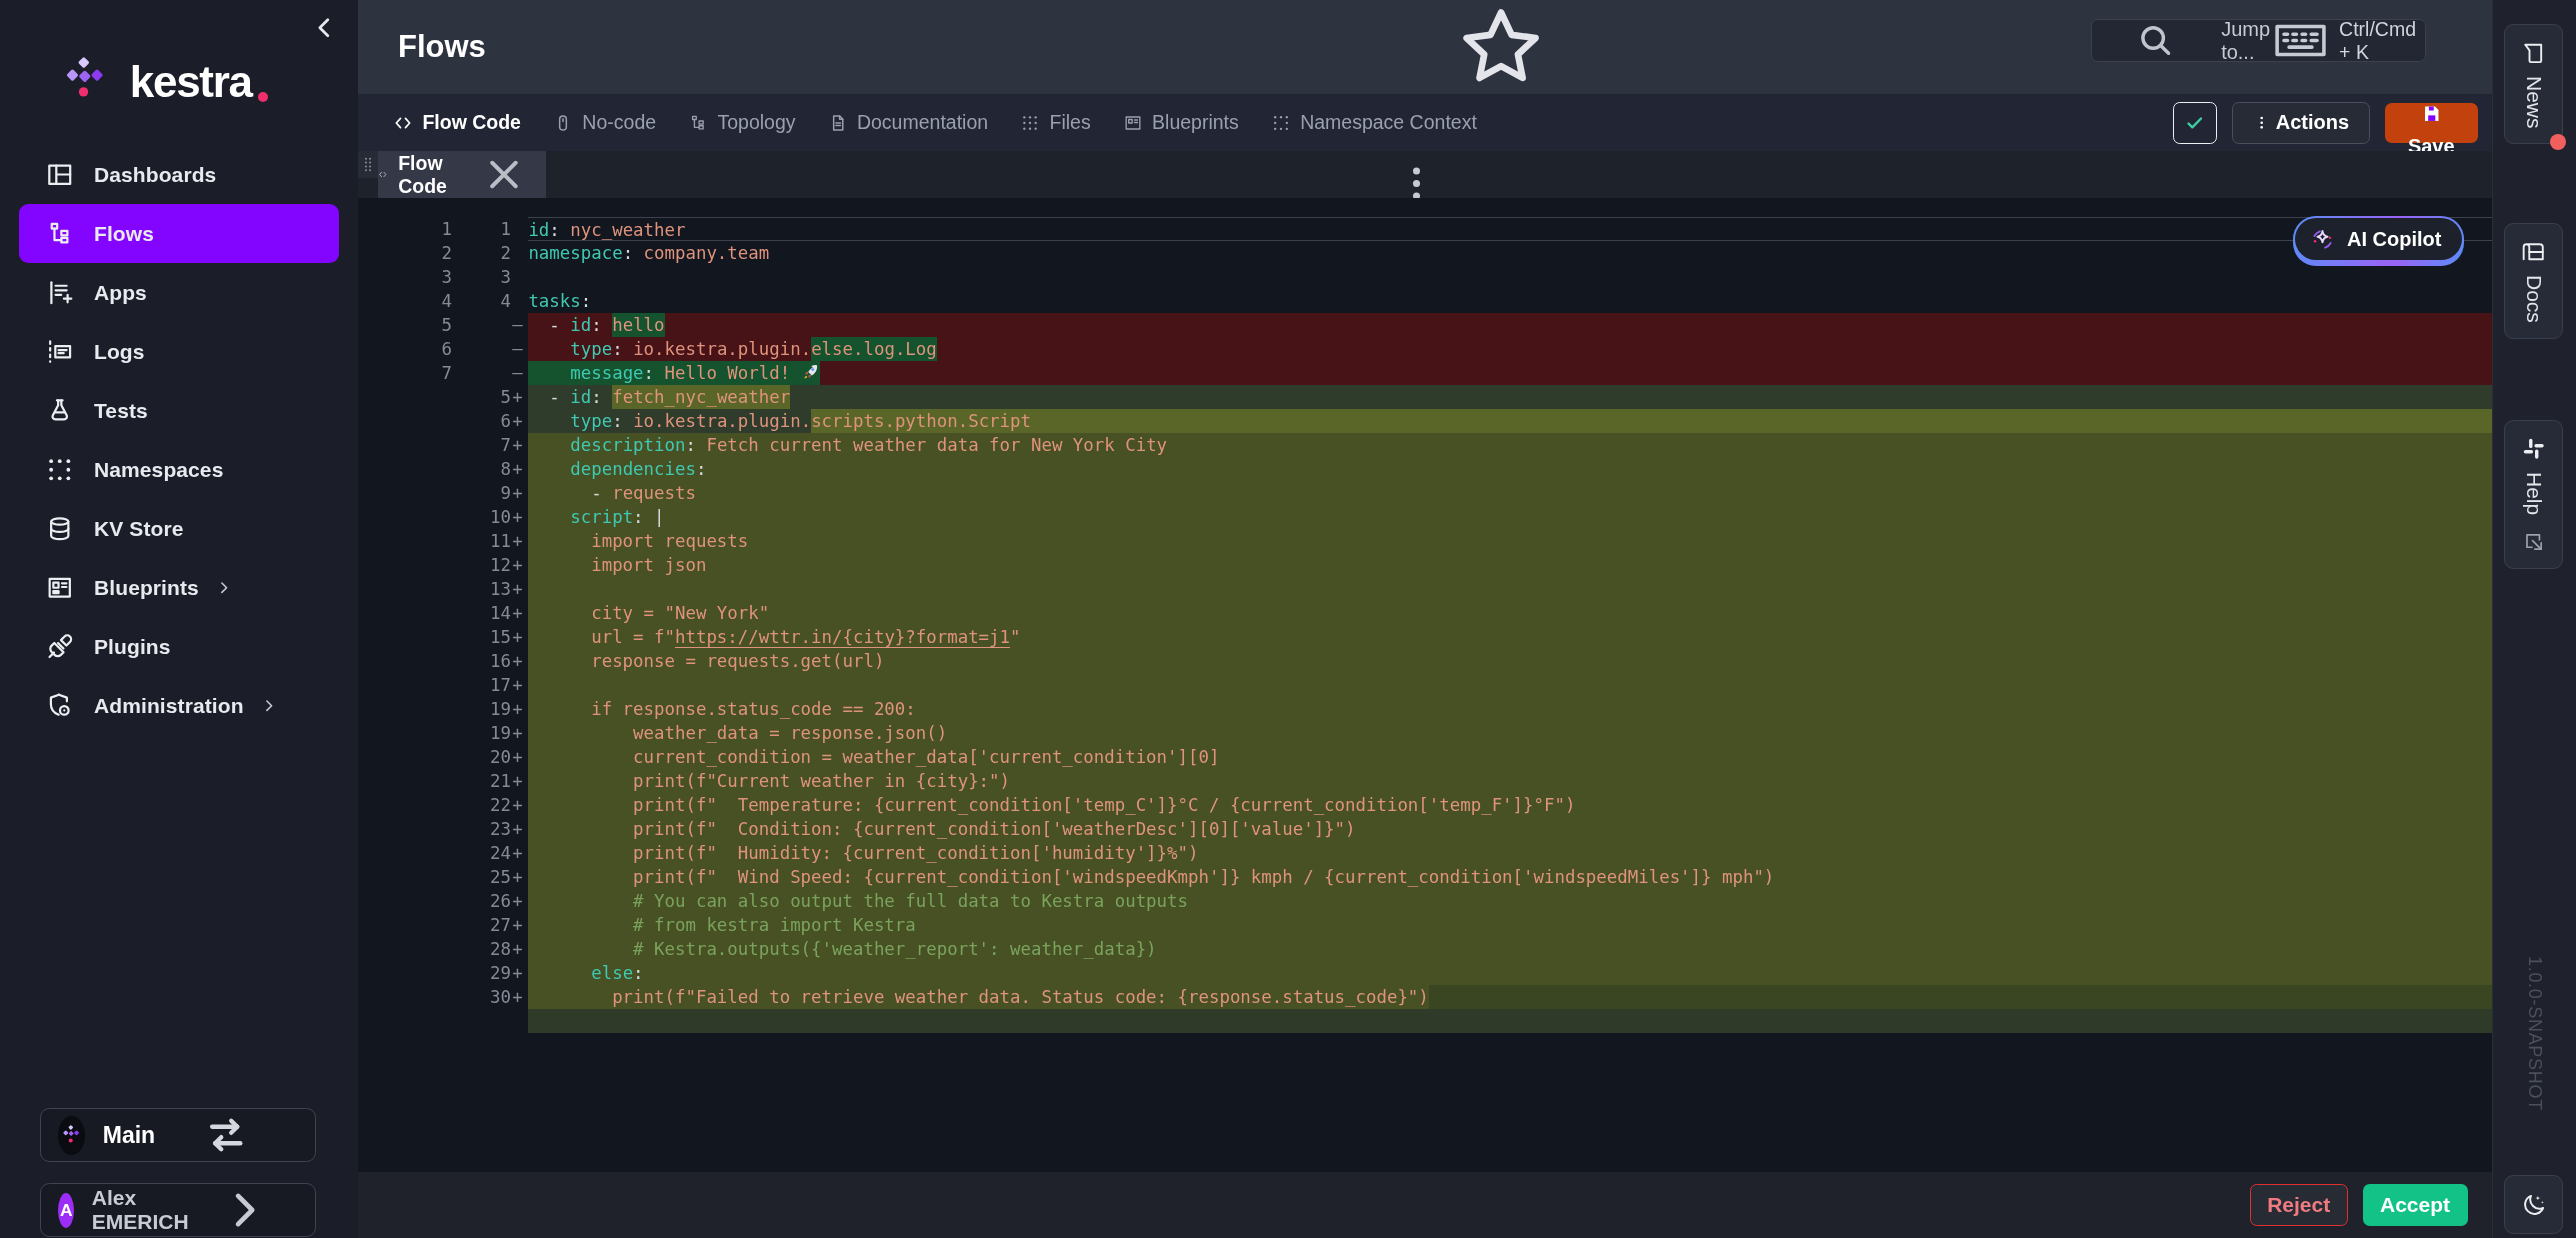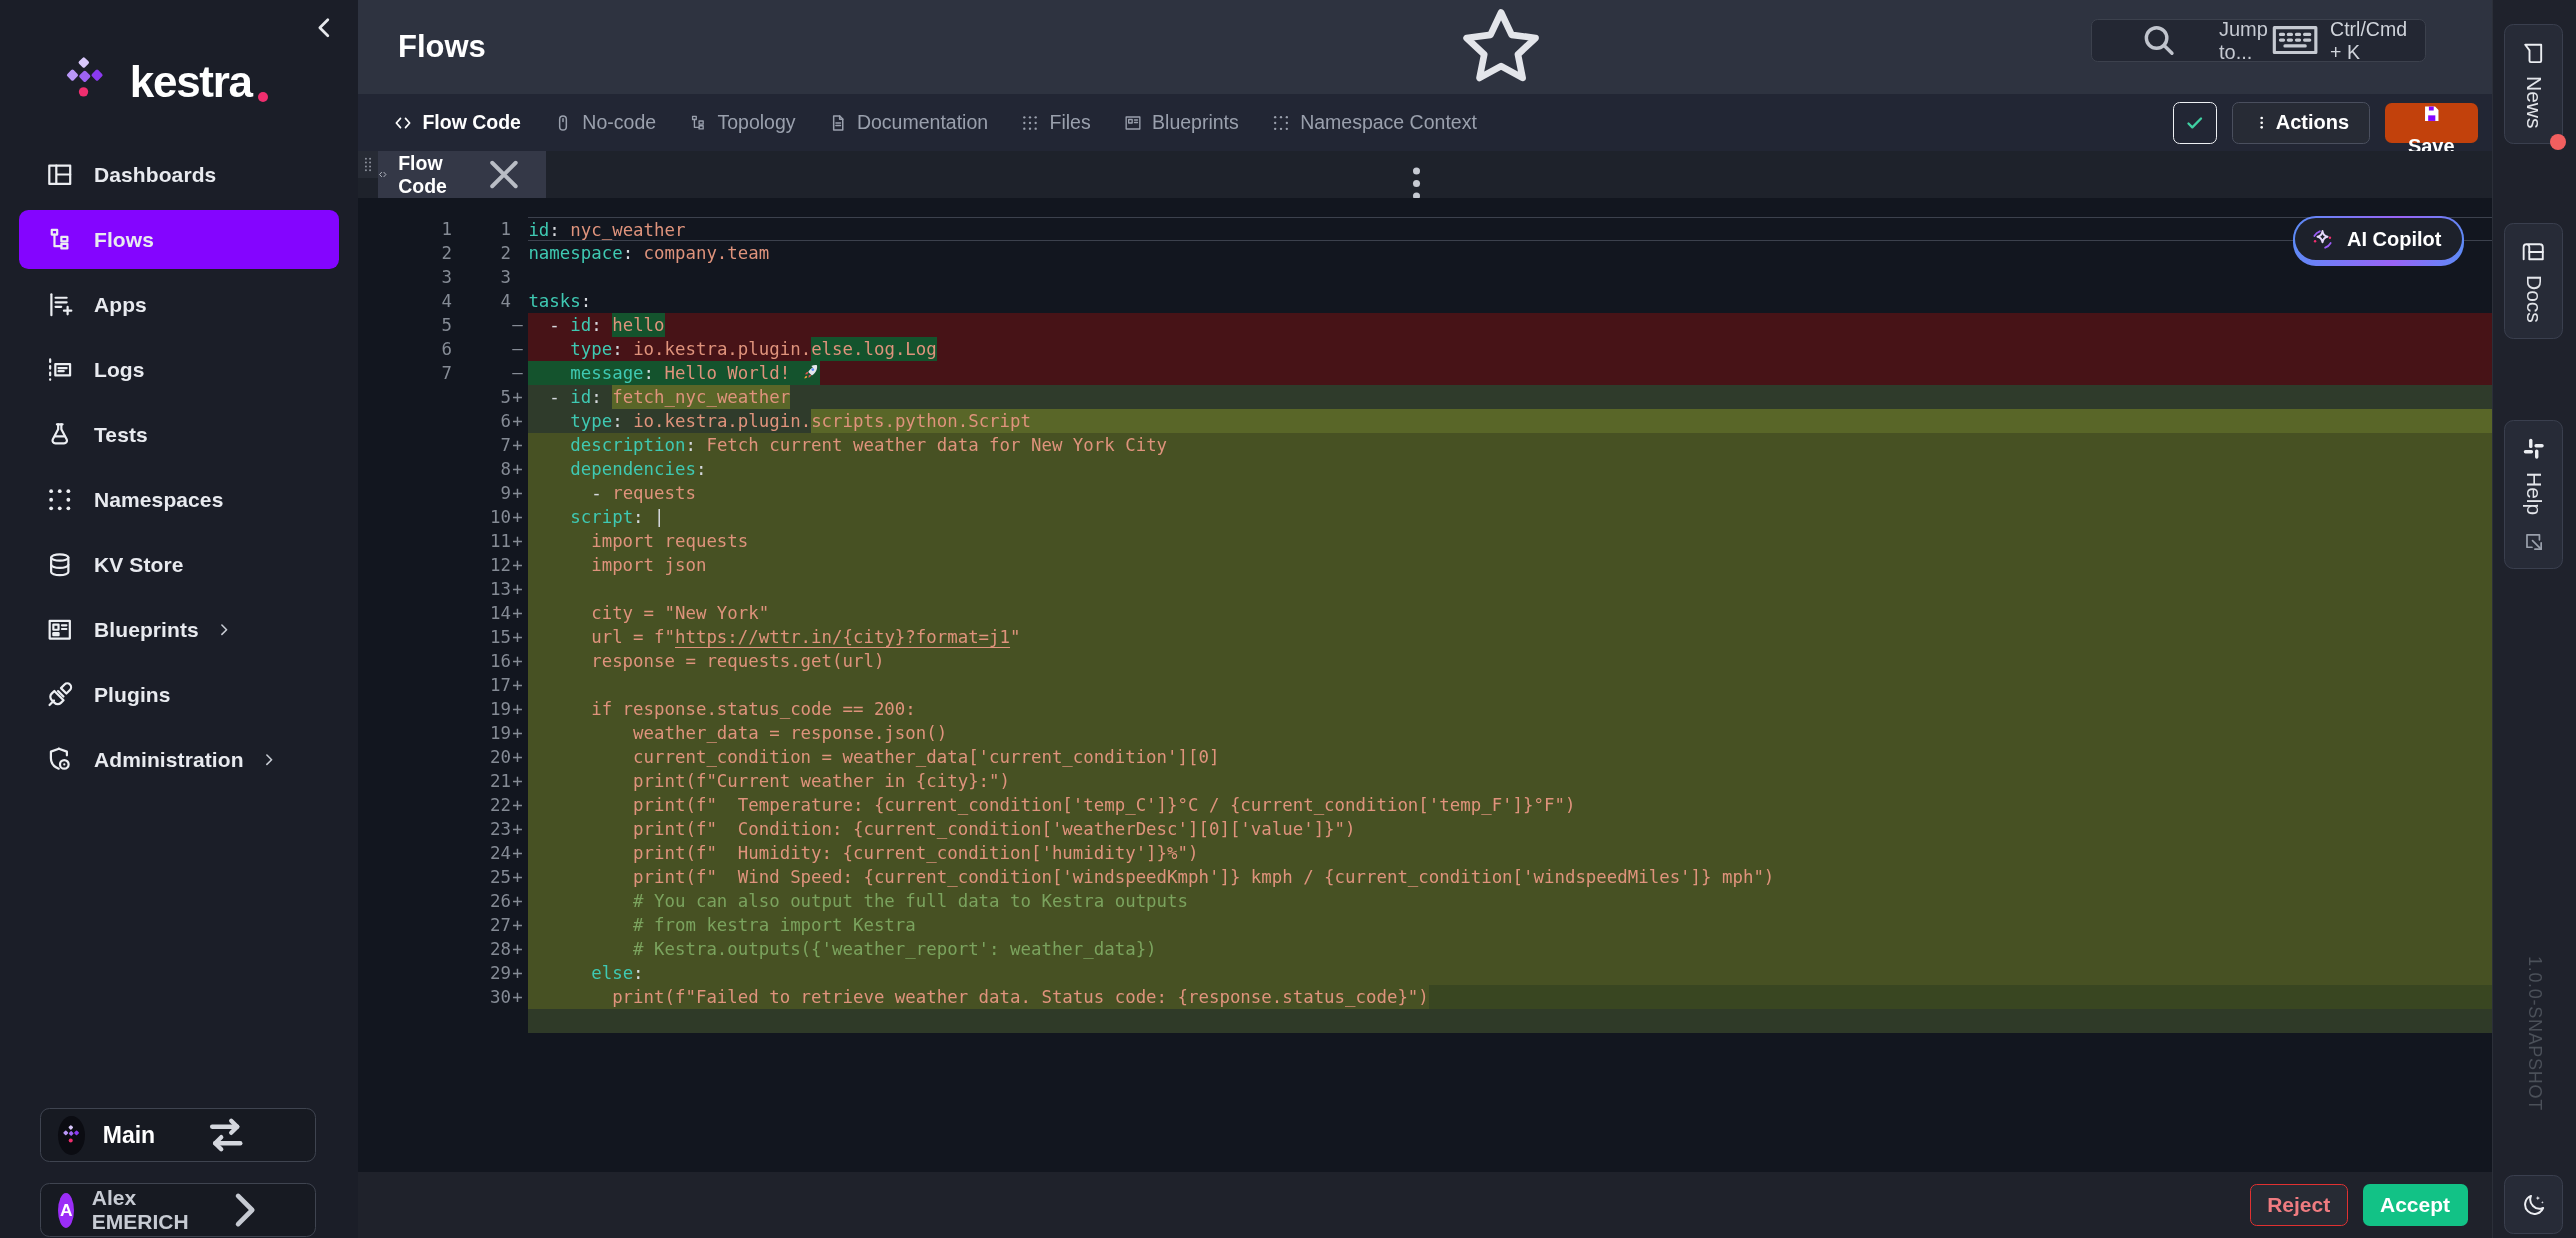--- a/index.html
+++ b/index.html
@@ -6,21 +6,21 @@
   body{width:2576px;height:1238px;overflow:hidden;font-family:"Liberation Sans","DejaVu Sans",sans-serif;color:#e6e8ec;position:relative;}
   .app{position:absolute;inset:0;background:#161a23;}
 
   
   .sidebar{position:absolute;left:0;top:0;width:358px;height:1238px;background:#1b1e28;border-right:0.7px solid #272b35;}
   .collapse{position:absolute;right:19px;top:13.4px;width:29.5px;height:29.5px;color:#e6e8ec;display:flex;align-items:center;justify-content:center;}
   .logo{position:absolute;left:56px;top:52px;display:flex;align-items:center;gap:14.8px;}
   .logo svg.mark{width:59px;height:59px;}
   .logo .word{font-size:44px;font-weight:800;letter-spacing:-1.3px;color:#fff;}
   .logo .dot{width:10px;height:10px;border-radius:50%;background:#ef2e6e;align-self:flex-end;margin-bottom:9.4px;margin-left:-8px;}
-  .nav{position:absolute;left:19px;right:19px;top:145px;display:flex;flex-direction:column;gap:6px;}
+  .nav{position:absolute;left:19px;right:19px;top:145px;display:flex;flex-direction:column;gap:0;}
   .nav-item{height:59px;border-radius:9.4px;display:flex;align-items:center;padding:0 0 0 25.5px;color:#e8eaef;cursor:pointer;}
   .nav-item .nav-icon{width:29.5px;height:29.5px;display:flex;align-items:center;justify-content:center;color:#eceef2;}
   .nav-item .nav-label{margin-left:20px;font-size:21px;font-weight:600;letter-spacing:0.1px;}
   .nav-item .nav-chev{margin-left:16px;width:17.4px;height:17.4px;color:#c6cad2;display:flex;align-items:center;}
   .nav-item.active{background:#8405ff;}
   .boxbtn{position:absolute;left:40px;width:276px;border:1.3px solid #3f4450;border-radius:9.4px;background:#171a22;display:flex;align-items:center;padding:0 17.4px;box-sizing:border-box;cursor:pointer;}
   .tenant{top:1108px;height:54px;}
   .tenant .t-logo{width:39px;height:39px;border-radius:50%;background:#0b0c12;display:flex;align-items:center;justify-content:center;}
   .tenant .t-logo svg{width:27px;height:27px;}
   .tenant .t-label{margin-left:17.4px;font-size:23px;font-weight:700;color:#fff;}
@@ -28,21 +28,21 @@
   .userbox{top:1183px;height:54px;}
   .userbox .avatar{width:35px;height:35px;border-radius:50%;background:#9b2df7;color:#fff;font-size:17.4px;font-weight:700;display:flex;align-items:center;justify-content:center;}
   .userbox .u-name{margin-left:17.4px;font-size:21px;font-weight:600;color:#c7cbd3;}
   .userbox .u-chev{margin-left:auto;width:19px;height:19px;color:#c6cad2;}
 
   
   .main{position:absolute;left:358px;top:0;width:2135px;height:1238px;}
   .header{position:absolute;left:0;right:0;top:0;height:94px;background:#2e3340;display:flex;align-items:center;}
   .title{margin-left:40px;font-size:31px;font-weight:700;color:#fff;}
   .star{margin-left:23px;width:24px;height:24px;color:#e3e5ea;}
-  .search{position:absolute;right:67px;top:19px;width:335px;height:43px;background:#232733;border:0.7px solid #3c414d;border-radius:6.7px;display:flex;align-items:center;padding:0 18px;box-sizing:border-box;cursor:text;}
+  .search{position:absolute;right:67px;top:19px;width:335px;height:43px;background:#232733;border:0.7px solid #3c414d;border-radius:6.7px;display:flex;align-items:center;padding:0 9px;box-sizing:border-box;cursor:text;}
   .search .s-icon{width:20px;height:20px;color:#c0c4cd;}
   .search .s-ph{margin-left:10.7px;font-size:20px;color:#c6cad2;}
   .search .s-kbd{margin-left:auto;display:flex;align-items:center;gap:8px;color:#d0d4db;font-size:19.5px;}
   .search .k-icon{width:23px;height:23px;color:#c6cad2;}
 
   .tabbar{position:absolute;left:0;right:0;top:94px;height:57px;background:#222634;display:flex;align-items:center;}
   .vtabs{display:flex;align-items:center;gap:32px;margin-left:35px;}
   .vtab{display:flex;align-items:center;gap:9.4px;color:#9aa0ad;font-size:19.5px;cursor:pointer;}
   .vtab .vt-icon{width:20px;height:20px;display:flex;}
   .vtab.active{color:#fff;font-weight:700;}

